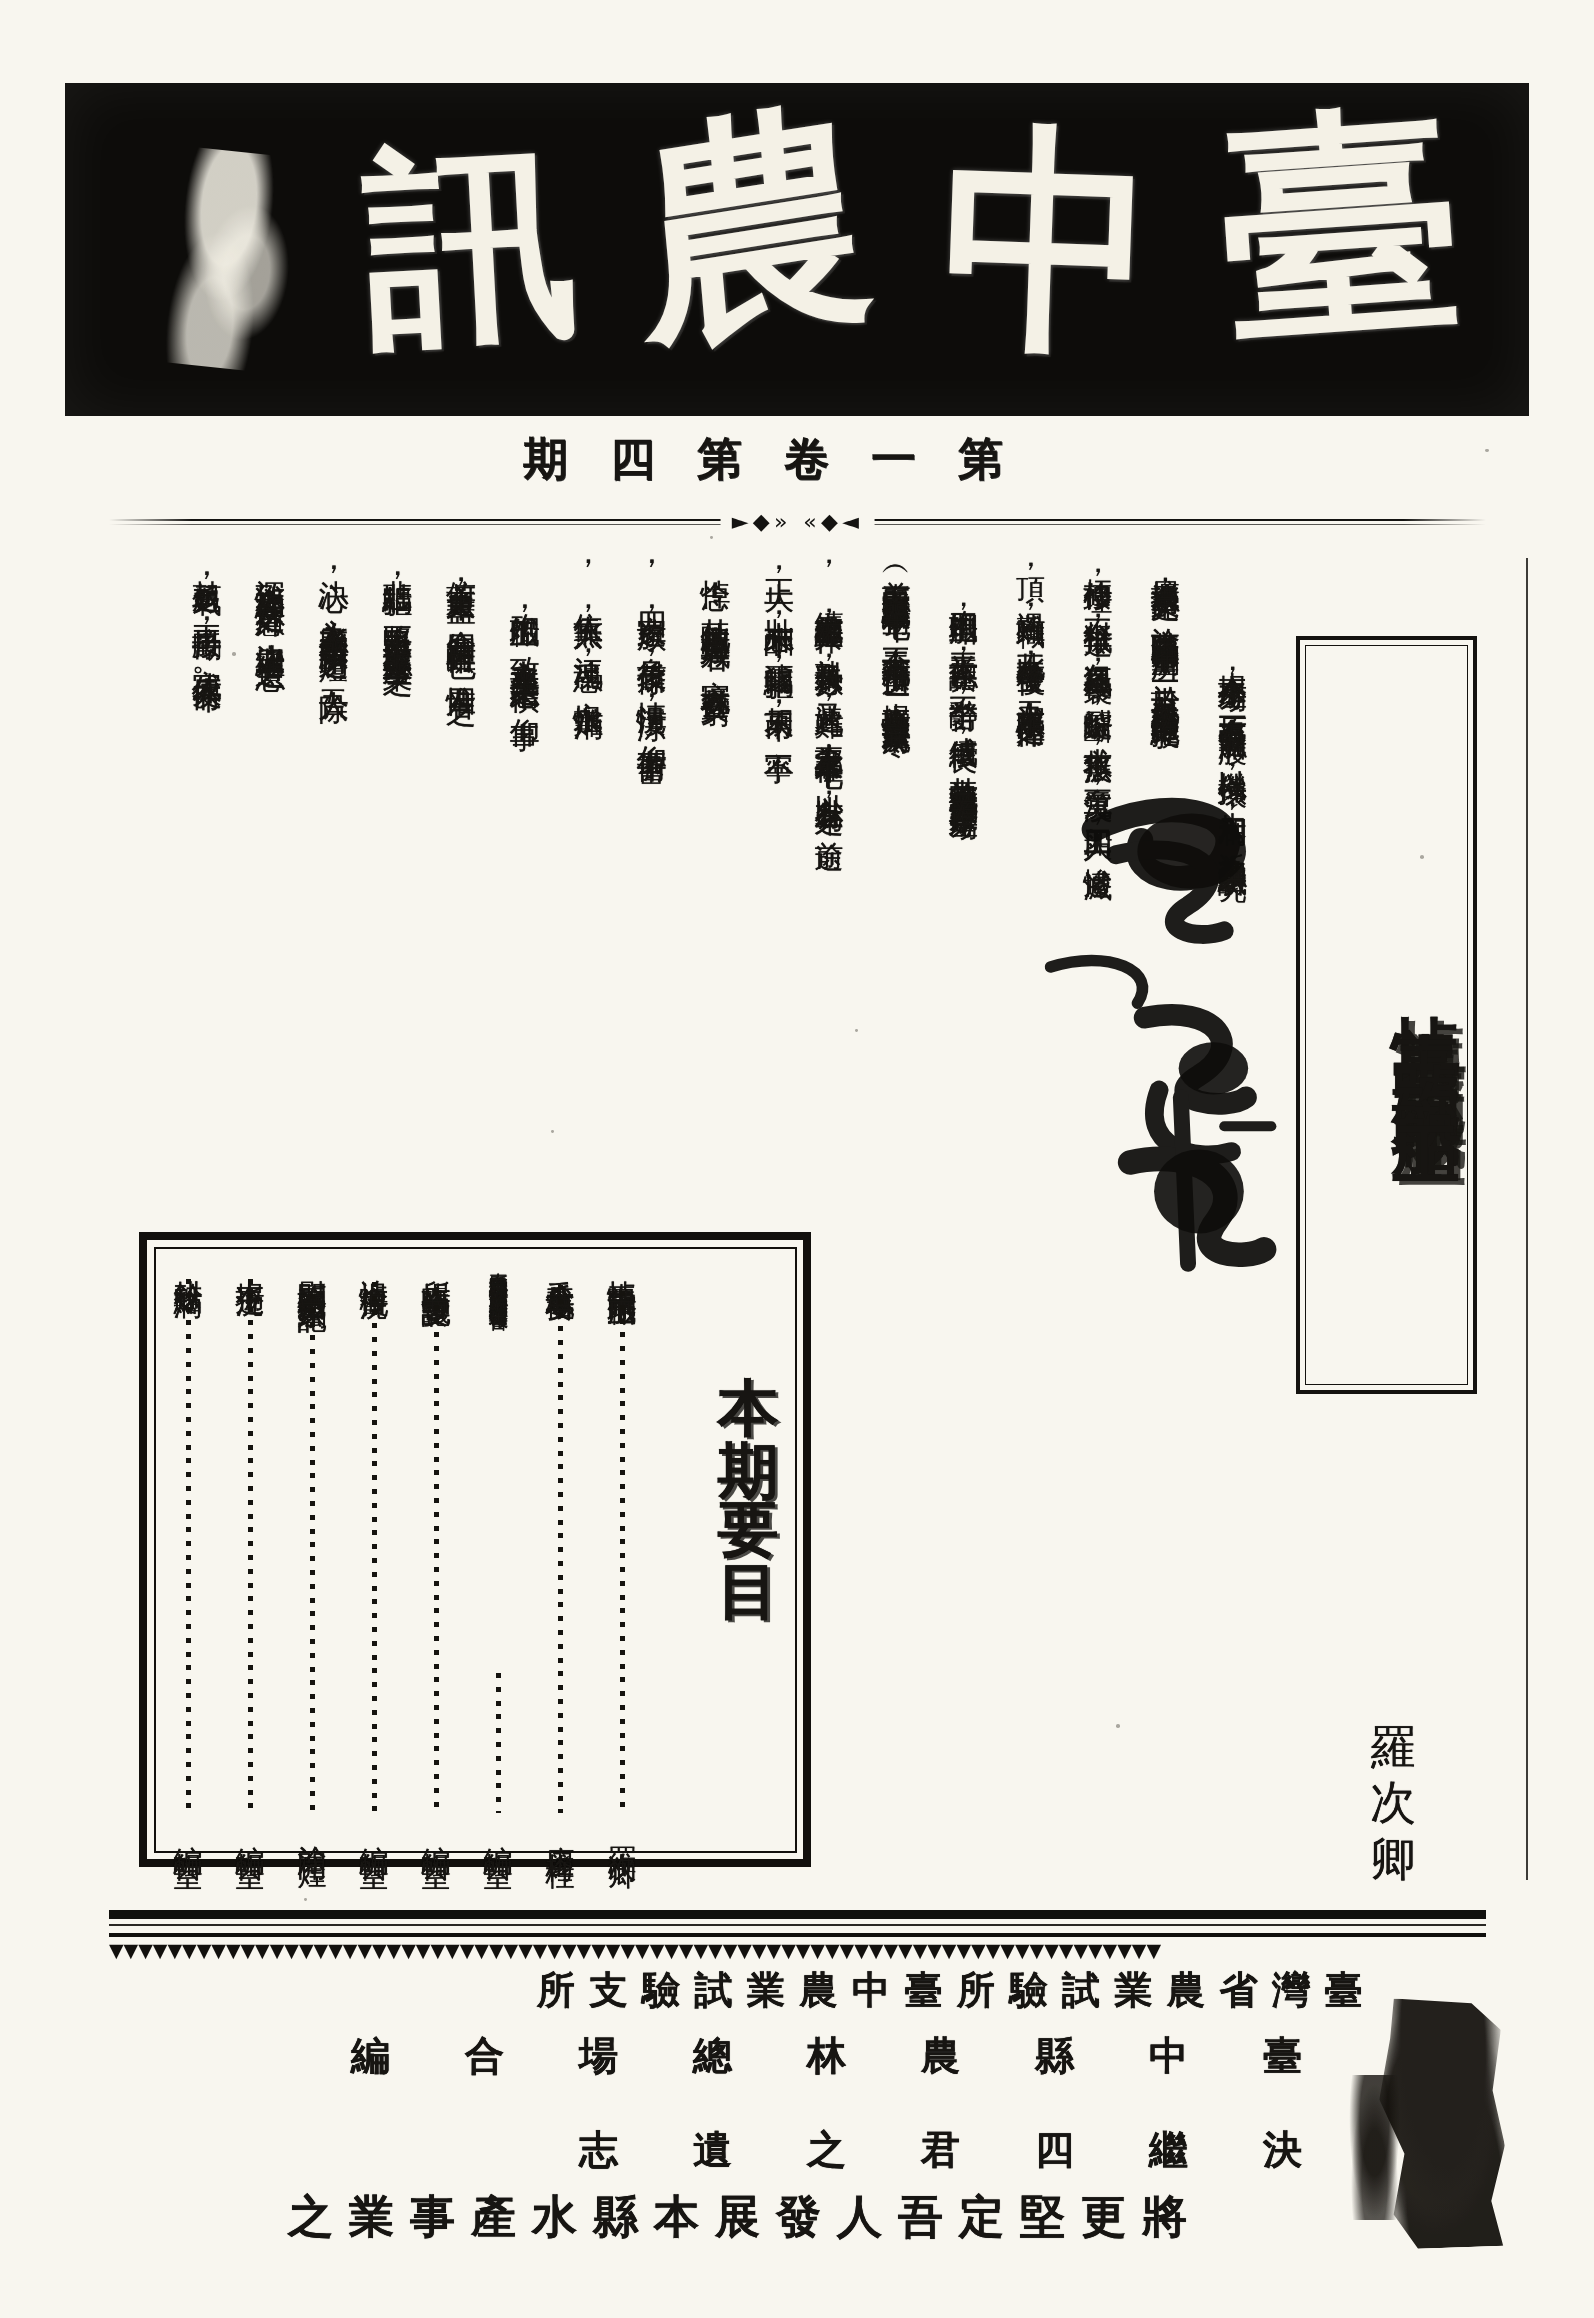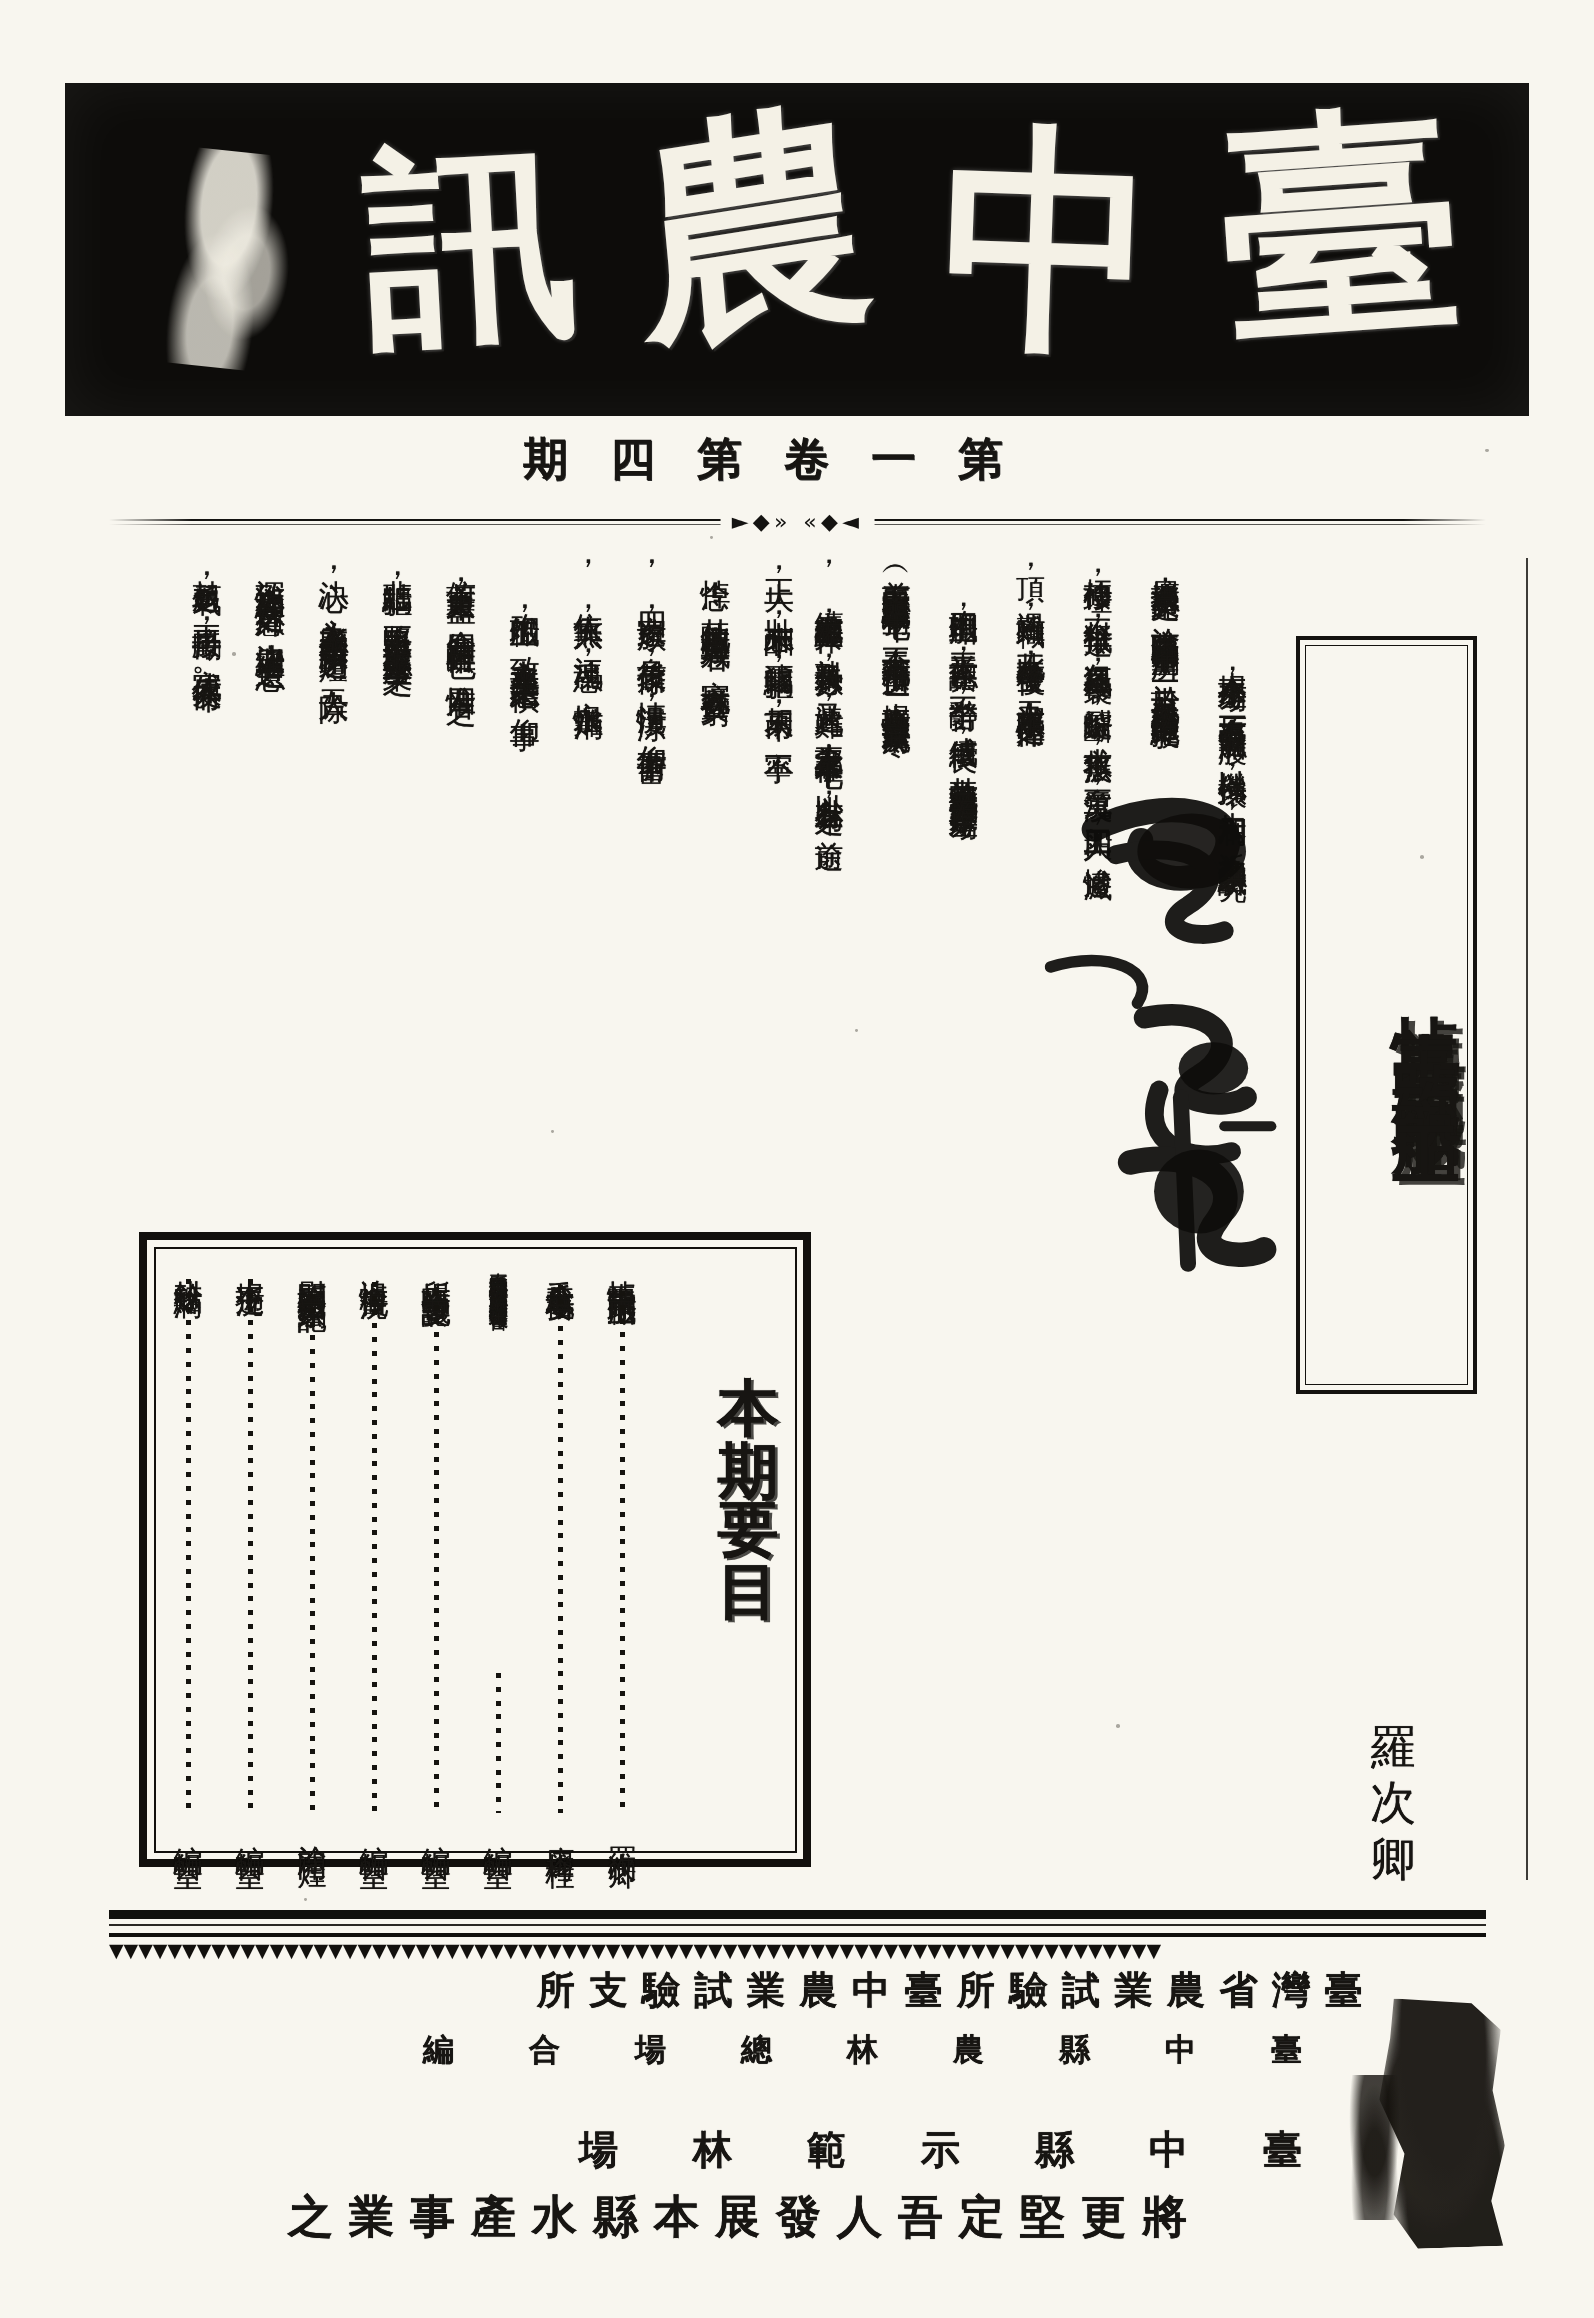--- a/index.html
+++ b/index.html
@@ -126,21 +126,21 @@
   .bar3 { left:109px; top:1933px; width:1377px; height:3.6px;  background:#11100d; }
   .sawtooth {
     left:109px; top:1939px; width:1377px; height:22px; overflow:hidden;
     font-family:"DejaVu Sans",sans-serif; font-size:19px; line-height:22px;
     letter-spacing:0; color:#12100d; white-space:nowrap;
   }
 
   
   .imprint { font-weight:bold; text-shadow:0 0 0.7px #000; white-space:nowrap; }
   .imp1 { right:217px; top:1965px; font-size:38px; letter-spacing:14.5px; }
-  .imp2 { right:217px; top:2029px; font-size:31px; letter-spacing:75px; }
+  .imp2 { right:217px; top:2029px; font-size:39px; letter-spacing:75px; }
   .imp3 { right:217px; top:2123px; font-size:39px; letter-spacing:75px; }
   .impdate { right:391px; top:2187px; font-size:45px; letter-spacing:16px; }
 
   
   .stamp {
     left:1375px; top:1997px; width:129px; height:251px;
     background:
       radial-gradient(ellipse at 55% 18%, #16130f 0 42%, transparent 62%),
       radial-gradient(ellipse at 45% 48%, #1a1712 0 46%, transparent 64%),
       radial-gradient(ellipse at 60% 80%, #14110d 0 44%, transparent 66%);
@@ -274,21 +274,21 @@
 
 <div class="abs margin-rule"></div>
 
 <div class="abs bar1"></div>
 <div class="abs bar2"></div>
 <div class="abs bar3"></div>
 <div class="abs sawtooth">▼▼▼▼▼▼▼▼▼▼▼▼▼▼▼▼▼▼▼▼▼▼▼▼▼▼▼▼▼▼▼▼▼▼▼▼▼▼▼▼▼▼▼▼▼▼▼▼▼▼▼▼▼▼▼▼▼▼▼▼▼▼▼▼▼▼▼▼▼▼▼▼</div>
 
 <div class="abs imprint imp1 rtl">臺灣省農業試驗所臺中農業試驗支所</div>
 <div class="abs imprint imp2 rtl"><span>臺中縣農林總場</span><span>合編</span></div>
-<div class="abs imprint imp3 rtl">臺中縣示範林場</div>
+<div class="abs imprint imp3 rtl">決繼四君之遺志</div>
 <div class="abs imprint impdate rtl">將更堅定吾人發展本縣水產事業之</div>
 
 <div class="abs stamp"></div>
 <div class="abs stamp-tail"></div>
 
 <div class="speck" style="left:232px; top:652px; width:3.6px; height:3.6px;"></div>
 <div class="speck" style="left:855px; top:1029px; width:2.9px; height:2.9px;"></div>
 <div class="speck" style="left:1420px; top:855px; width:4.3px; height:3.6px;"></div>
 <div class="speck" style="left:551px; top:1130px; width:2.9px; height:2.9px;"></div>
 <div class="speck" style="left:1116px; top:1724px; width:3.6px; height:3.6px;"></div>

